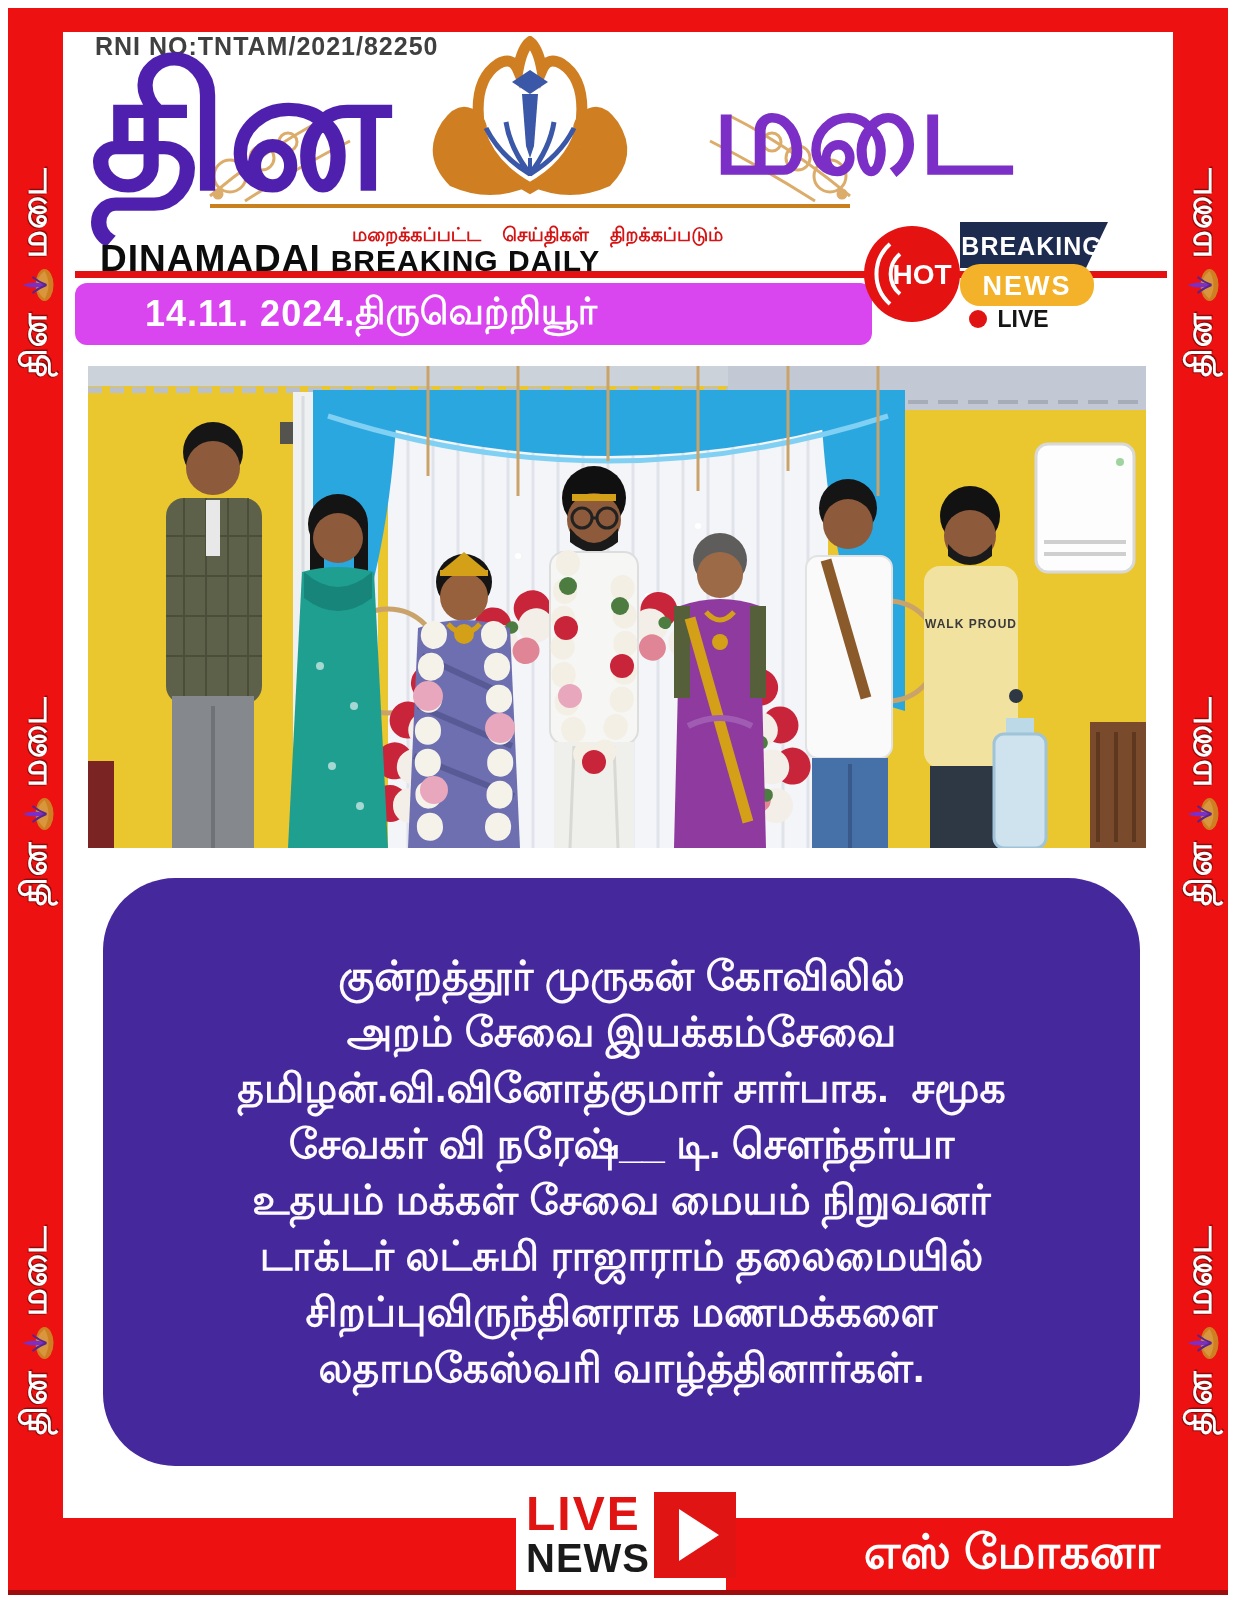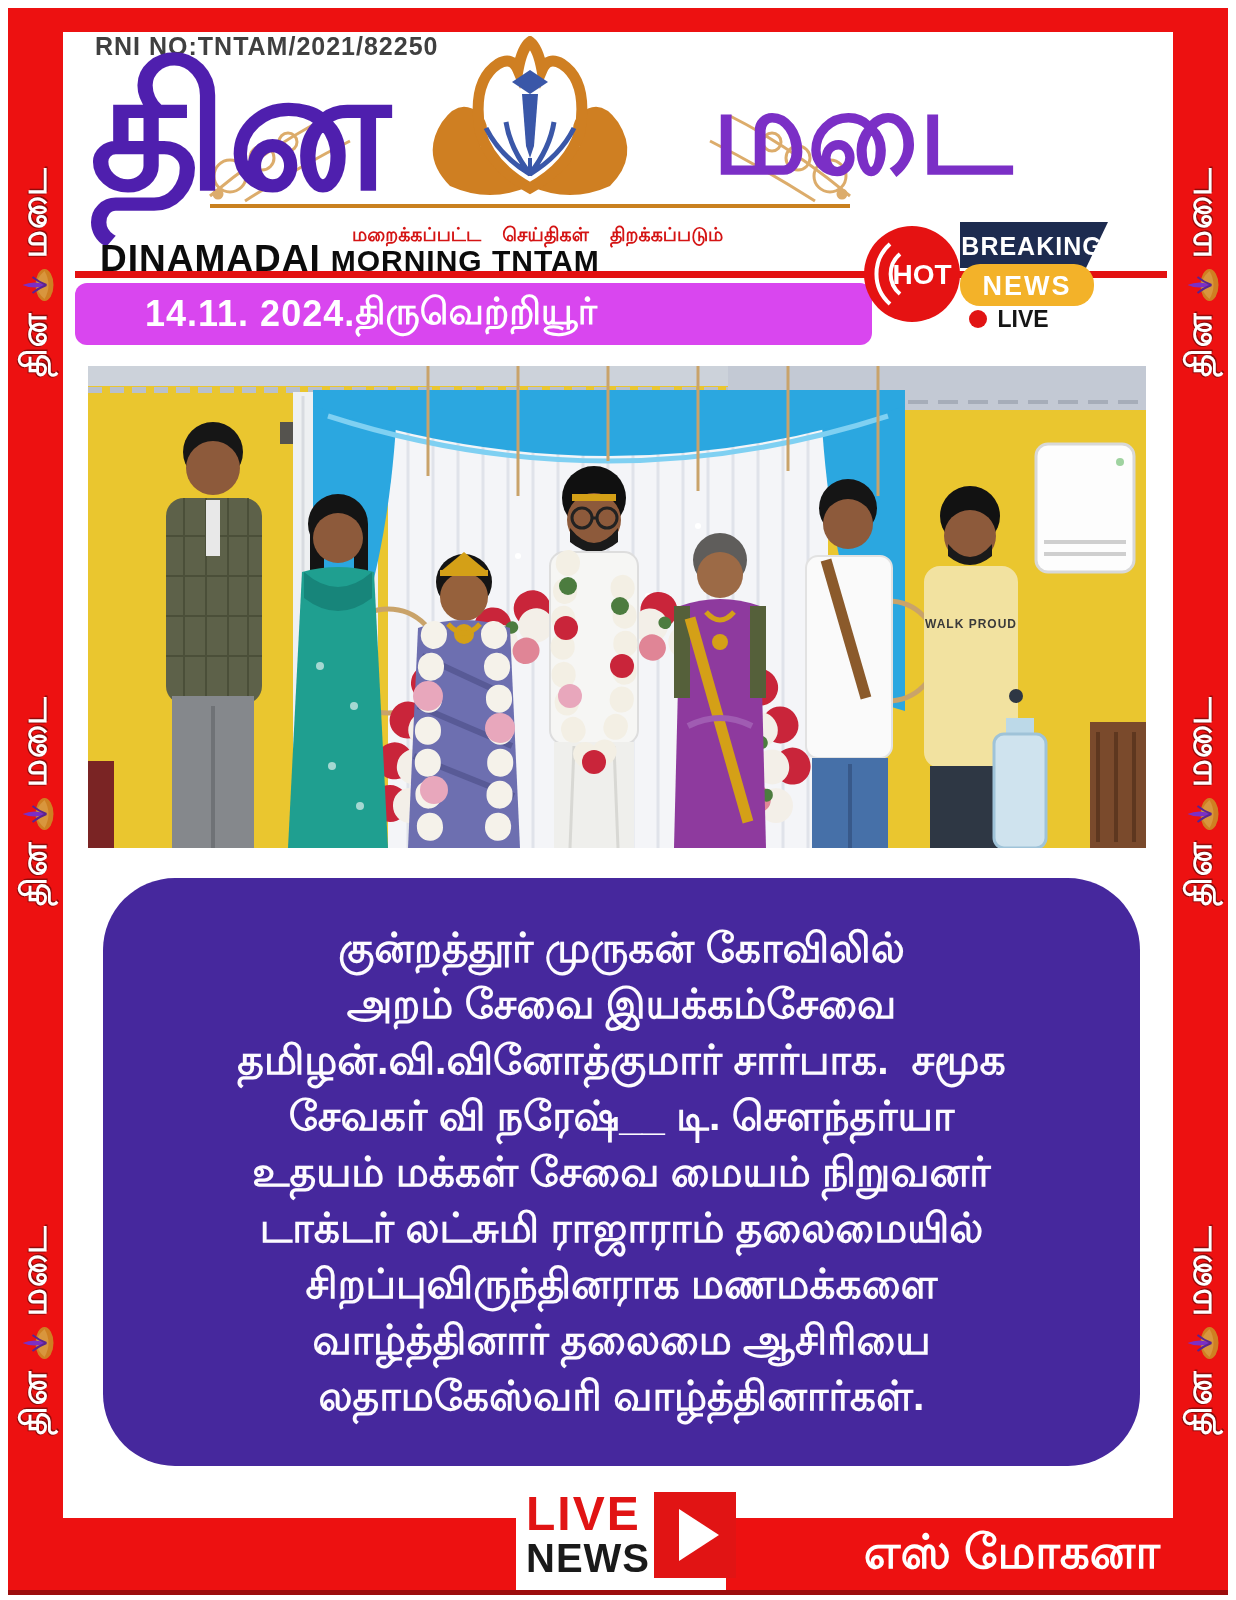--- a/index.html
+++ b/index.html
@@ -175,21 +175,21 @@
       <path d="M372,58 L388,58 L384,110 L380,122 L376,110 Z" fill="#3a57a8"></path>
       <path d="M380,122 L380,140" stroke="#3a57a8" stroke-width="4"></path>
       <path d="M380,138 Q350,120 336,92 M380,138 Q410,120 424,92 M380,138 Q360,112 356,86 M380,138 Q400,112 404,86" stroke="#3a57a8" stroke-width="5" fill="none"></path>
     </g>
 
     <rect x="60" y="168" width="640" height="4" fill="#c9811f"></rect>
   </svg>
 
   <div class="tagline">மறைக்கப்பட்ட செய்திகள் திறக்கப்படும்</div>
   <div class="name-en">
-    <span>DINAMADAI</span><span class="suffix">MORNING TNTAM</span>
+    <span>DINAMADAI</span><span class="suffix">BREAKING DAILY</span>
   </div>
   <div class="divider"></div>
 
   <svg class="hot-badge" width="255" height="116" viewBox="0 0 255 116">
     <path d="M100,6 L248,6 L226,52 L100,52 Z" fill="#1d2b4f"></path>
     <text x="172" y="39" text-anchor="middle" font-size="25" font-weight="800" fill="#ffffff" letter-spacing="1">BREAKING</text>
     <rect x="100" y="48" width="134" height="42" rx="20" fill="#f3b229"></rect>
     <text x="167" y="79" text-anchor="middle" font-size="27" font-weight="800" fill="#ffffff" letter-spacing="2">NEWS</text>
     <circle cx="118" cy="103" r="9" fill="#e11414"></circle>
     <text x="163" y="111" text-anchor="middle" font-size="23" font-weight="800" fill="#151515">LIVE</text>
@@ -355,21 +355,20 @@
   </svg>
 
   <div class="article-box">
     <div class="article-line">குன்றத்தூர் முருகன் கோவிலில்</div>
     <div class="article-line">அறம் சேவை இயக்கம்சேவை</div>
     <div class="article-line">தமிழன்.வி.வினோத்குமார் சார்பாக.  சமூக</div>
     <div class="article-line">சேவகர் வி நரேஷ்__ டி. சௌந்தர்யா</div>
     <div class="article-line">உதயம் மக்கள் சேவை மையம் நிறுவனர்</div>
     <div class="article-line">டாக்டர் லட்சுமி ராஜாராம் தலைமையில்</div>
     <div class="article-line">சிறப்புவிருந்தினராக மணமக்களை</div>
-    <div class="article-line">வாழ்த்தினார் தலைமை ஆசிரியை</div>
     <div class="article-line">லதாமகேஸ்வரி வாழ்த்தினார்கள்.</div>
   </div>
 
   <div class="footer-bar"></div>
   <div class="footer-left">செய்தியாளர்</div>
   <div class="footer-right">எஸ் மோகனா</div>
   <div class="livenews">
     <div class="ln-words">
       <span class="ln-live">LIVE</span>
       <span class="ln-news">NEWS</span>

